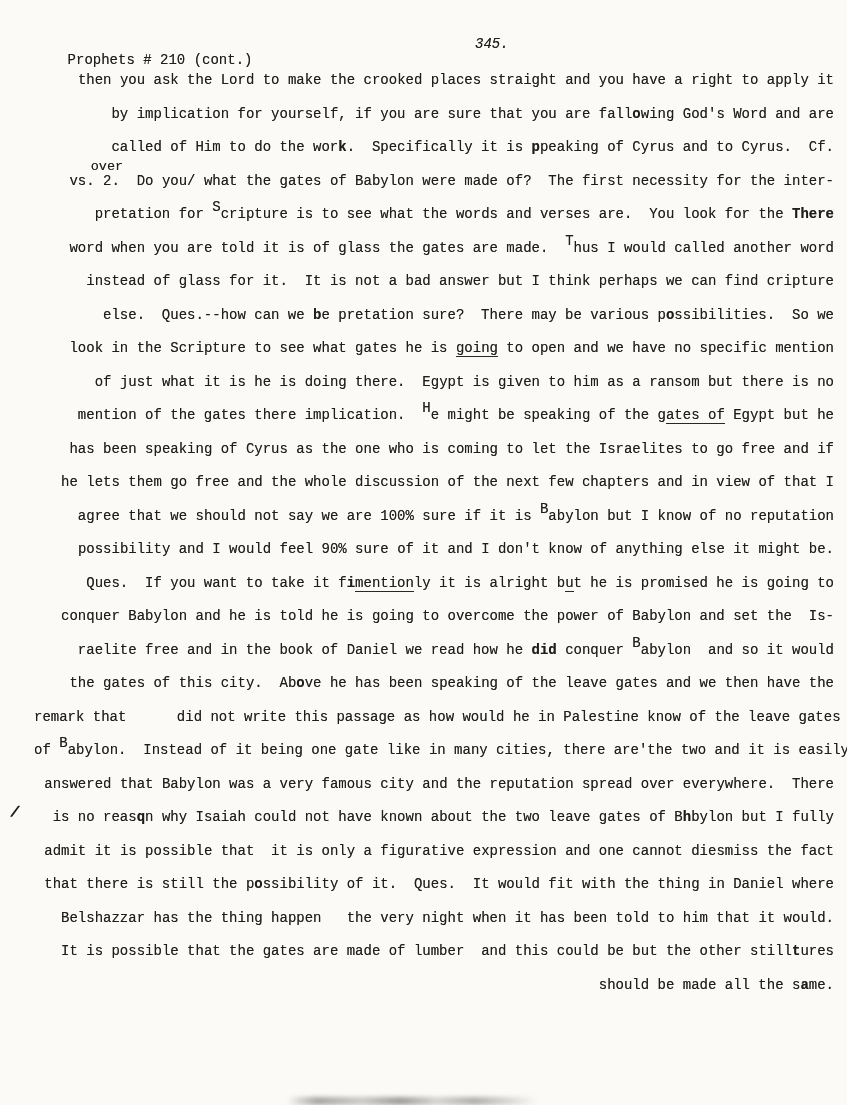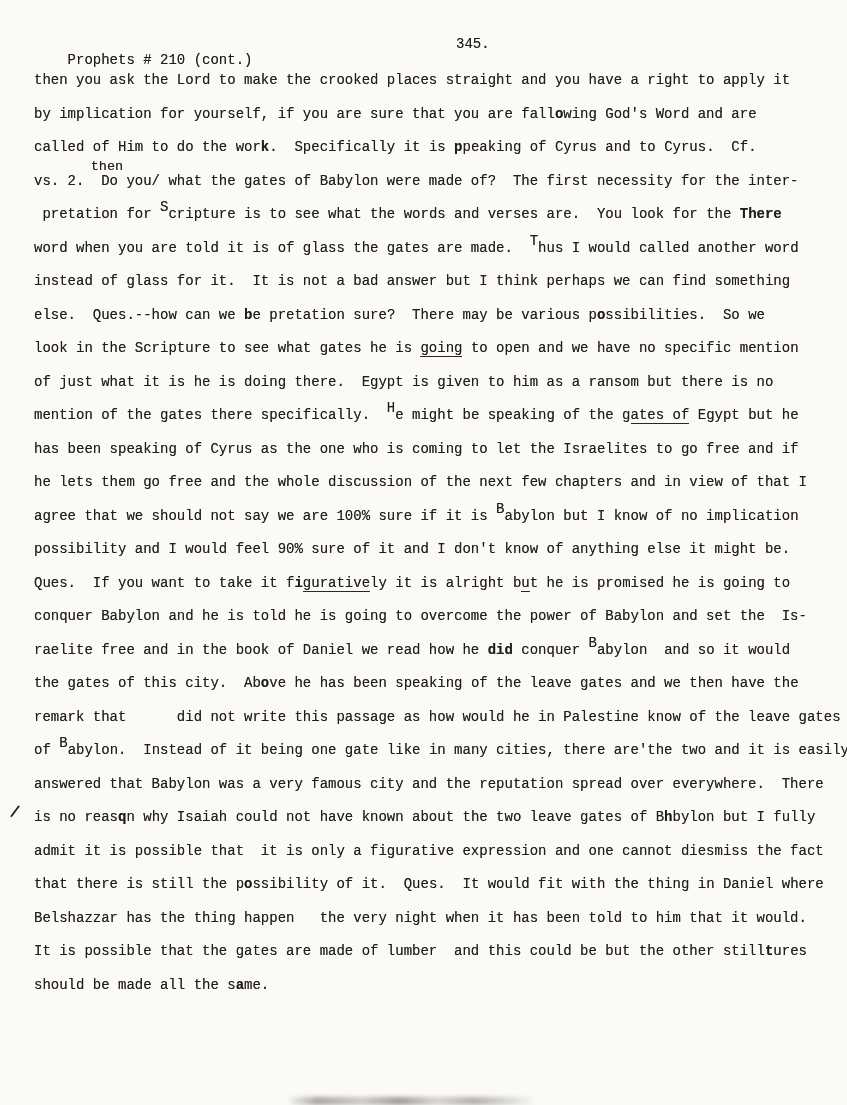--- a/index.html
+++ b/index.html
@@ -11,25 +11,26 @@
     background:#fbfaf7;
     overflow:hidden;
     font-family:"Liberation Mono","DejaVu Sans Mono",monospace;
     color:#201e1b;
   }
   .header {
     position:absolute; top:36px; left:34px; right:0; height:20px;
     font-size:14px; white-space:pre;
     text-shadow:0 0 0.5px rgba(20,18,15,0.55);
   }
-  .header .pageno { position:absolute; left:422px; top:0; }
+  .header .pageno { position:absolute; left:441px; top:0;font-style:italic; }
   .doc-body {
     position:absolute; top:64px; left:34px; width:800px;
     font-size:14px; line-height:33.5px;
     text-shadow:0 0 0.5px rgba(20,18,15,0.55);
+    text-align:right;
   }
   .line { white-space:pre; position:relative; height:33.5px; }
   .line span { white-space:pre; }
   .u  { border-bottom:1.5px solid #2a2724;font-family:Liberation Mono, monospace; }
   .b  { font-weight:bold; }
   .sup { position:relative; top:-7px; }
   .insert {
     position:absolute; top:-15px; font-size:13.5px;
     white-space:pre;
   }
@@ -51,33 +52,33 @@
 
 <div class="page" style="background: rgb(251, 250, 247); color: rgb(32, 30, 27);">
   <div class="header">
     <span>Prophets # 210 (cont.)</span>
     <span class="pageno">345.</span>
   </div>
   <div class="doc-body">
       <div class="line"><span>then you ask the Lord to make the crooked places straight and you have a right to apply it</span></div>
       <div class="line"><span>by implication for yourself, if you are sure that you are fall</span><span class="b">o</span><span>wing God's Word and are</span></div>
       <div class="line"><span>called of Him to do the wor</span><span class="b">k</span><span>.  Specifically it is </span><span class="b">p</span><span>peaking of Cyrus and to Cyrus.  Cf.</span></div>
-      <div class="line"><span>vs. 2.  Do you/ what the gates of Babylon were made of?  The first necessity for the inter-</span><span class="insert" style="left: 7ch;">then</span></div>
+      <div class="line"><span>vs. 2.  Do you/ what the gates of Babylon were made of?  The first necessity for the inter-</span><span class="insert" style="left: 7ch;">over</span></div>
       <div class="line"><span> pretation for </span><span class="sup">S</span><span>cripture is to see what the words and verses are.  You look for the </span><span class="b">There</span></div>
       <div class="line"><span>word when you are told it is of glass the gates are made.  </span><span class="sup">T</span><span>hus I would called another word</span></div>
-      <div class="line"><span>instead of glass for it.  It is not a bad answer but I think perhaps we can find something</span></div>
+      <div class="line"><span>instead of glass for it.  It is not a bad answer but I think perhaps we can find cripture</span></div>
       <div class="line"><span>else.  Ques.--how can we </span><span class="b">b</span><span>e pretation sure?  There may be various p</span><span class="b">o</span><span>ssibilities.  So we</span></div>
       <div class="line"><span>look in the Scripture to see what gates he is </span><span class="u">going</span><span> to open and we have no specific mention</span></div>
       <div class="line"><span>of just what it is he is doing there.  Egypt is given to him as a ransom but there is no</span></div>
-      <div class="line"><span>mention of the gates there specifically.  </span><span class="sup">H</span><span>e might be speaking of the g</span><span class="u">ates of</span><span> Egypt but he</span></div>
+      <div class="line"><span>mention of the gates there implication.  </span><span class="sup">H</span><span>e might be speaking of the g</span><span class="u">ates of</span><span> Egypt but he</span></div>
       <div class="line"><span>has been speaking of Cyrus as the one who is coming to let the Israelites to go free and if</span></div>
       <div class="line"><span>he lets them go free and the whole discussion of the next few chapters and in view of that I</span></div>
-      <div class="line"><span>agree that we should not say we are 100% sure if it is </span><span class="sup">B</span><span>abylon but I know of no implication</span></div>
+      <div class="line"><span>agree that we should not say we are 100% sure if it is </span><span class="sup">B</span><span>abylon but I know of no reputation</span></div>
       <div class="line"><span>possibility and I would feel 90% sure of it and I don't know of anything else it might be.</span></div>
-      <div class="line"><span>Ques.  If you want to take it f</span><span class="b">i</span><span class="u">gurative</span><span>ly it is alright b</span><span class="u">u</span><span>t he is promised he is going to</span></div>
+      <div class="line"><span>Ques.  If you want to take it f</span><span class="b">i</span><span class="u">mention</span><span>ly it is alright b</span><span class="u">u</span><span>t he is promised he is going to</span></div>
       <div class="line"><span>conquer Babylon and he is told he is going to overcome the power of Babylon and set the  Is-</span></div>
       <div class="line"><span>raelite free and in the book of Daniel we read how he </span><span class="b">did</span><span> conquer </span><span class="sup">B</span><span>abylon  and so it would</span></div>
       <div class="line"><span>the gates of this city.  Ab</span><span class="b">o</span><span>ve he has been speaking of the leave gates and we then have the</span></div>
       <div class="line"><span>remark that      did not write this passage as how would he in Palestine know of the leave gates</span></div>
       <div class="line"><span>of </span><span class="sup">B</span><span>abylon.  Instead of it being one gate like in many cities, there are'the two and it is easily</span></div>
       <div class="line"><span>answered that Babylon was a very famous city and the reputation spread over everywhere.  There</span></div>
       <div class="line"><span>is no reas</span><span class="b">q</span><span>n why Isaiah could not have known about the two leave gates of B</span><span class="b">h</span><span>bylon but I fully</span><span class="margin-mark">/</span></div>
       <div class="line"><span>admit it is possible that  it is only a figurative expression and one cannot diesmiss the fact</span></div>
       <div class="line"><span>that there is still the p</span><span class="b">o</span><span>ssibility of it.  Ques.  It would fit with the thing in Daniel where</span></div>
       <div class="line"><span>Belshazzar has the thing happen   the very night when it has been told to him that it would.</span></div>

